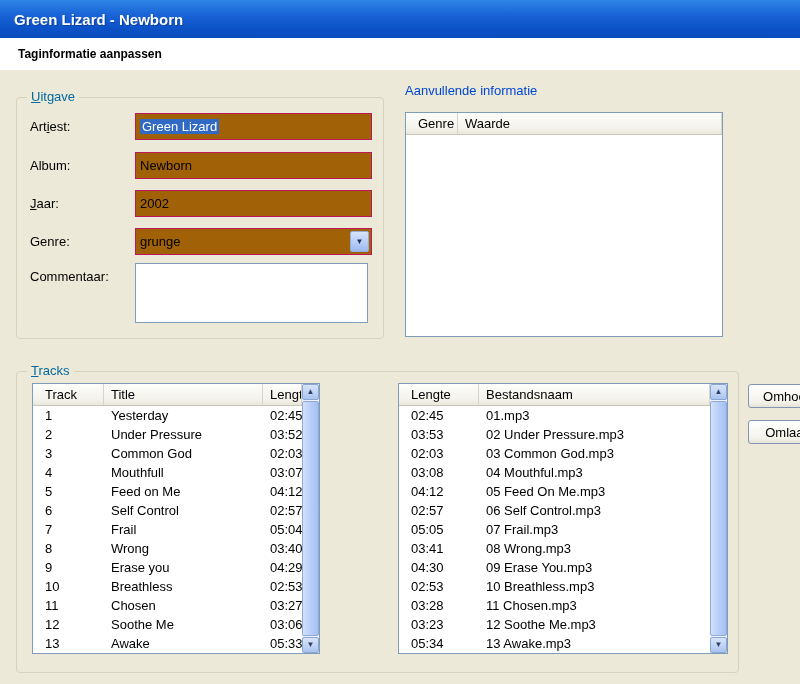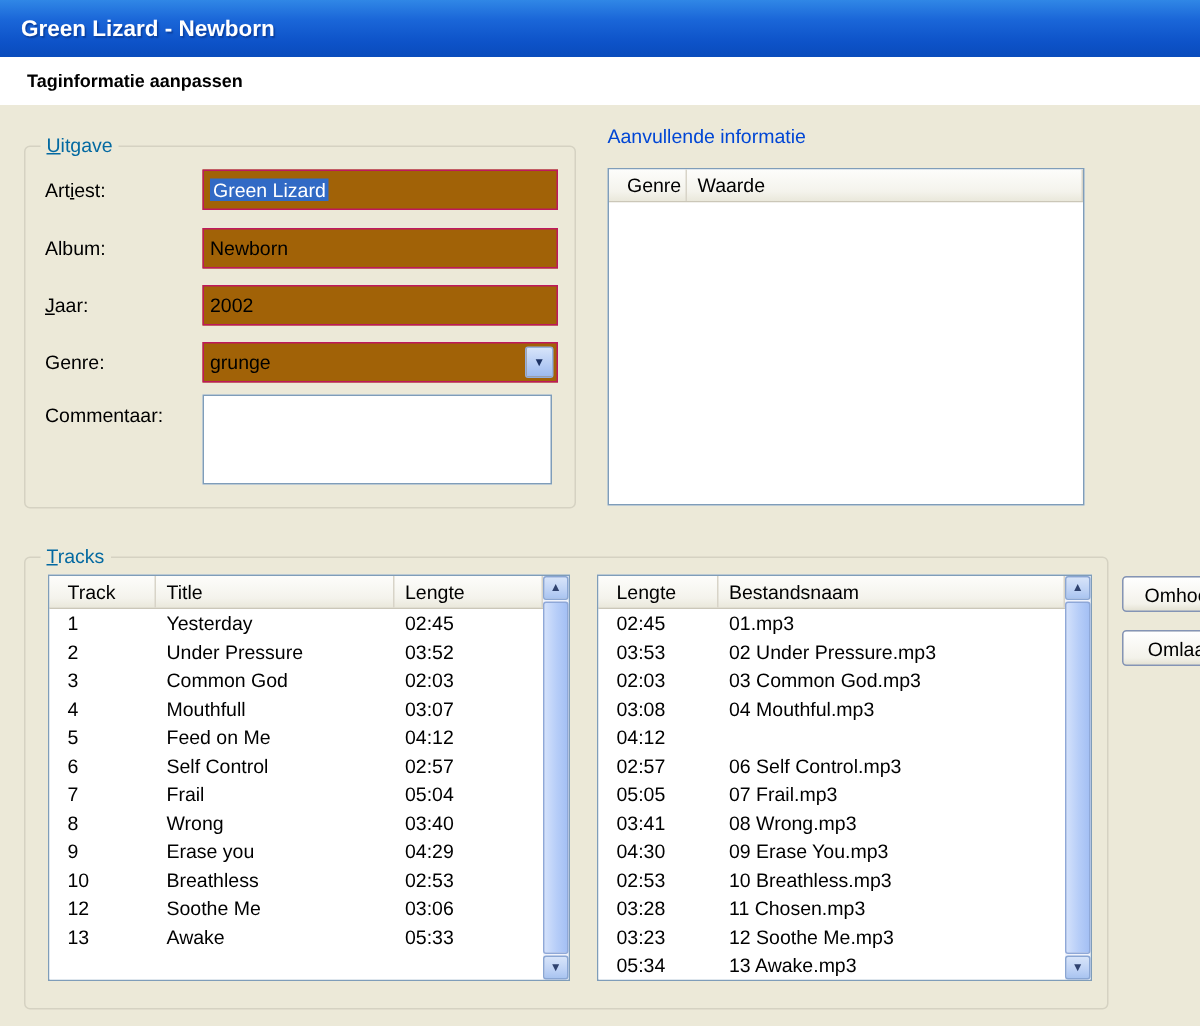--- a/index.html
+++ b/index.html
@@ -135,21 +135,21 @@
         <div class="lv-hcell c0">Genre</div>
         <div class="lv-hcell c1">Waarde</div>
       </div>
       <div class="lv-body no-sb"></div>
     </div>
 
     <div class="groupbox" style="left:16px;top:301px;width:721px;height:300px;">
       <span class="legend"><span></span><span class="ak">T</span><span>racks</span></span>
     </div>
 
-    <div class="listview list-left" style="left:32px;top:313px;width:348px;height:271px;padding-left:44px;">
+    <div class="listview list-left" style="left:32px;top:313px;width:288px;height:271px;padding-left:44px;">
       <div class="lv-header">
         <div class="lv-hcell c0">Track</div>
         <div class="lv-hcell c1">Title</div>
         <div class="lv-hcell c2">Lengte</div>
       </div>
       <div class="lv-body">
           <div class="lv-row">
             <div class="lv-cell c0">1</div>
             <div class="lv-cell c1">Yesterday</div>
             <div class="lv-cell c2">02:45</div>
@@ -193,20 +193,25 @@
             <div class="lv-cell c0">9</div>
             <div class="lv-cell c1">Erase you</div>
             <div class="lv-cell c2">04:29</div>
           </div>
           <div class="lv-row">
             <div class="lv-cell c0">10</div>
             <div class="lv-cell c1">Breathless</div>
             <div class="lv-cell c2">02:53</div>
           </div>
           <div class="lv-row">
+            <div class="lv-cell c0">11</div>
+            <div class="lv-cell c1">Chosen</div>
+            <div class="lv-cell c2">03:27</div>
+          </div>
+          <div class="lv-row">
             <div class="lv-cell c0">12</div>
             <div class="lv-cell c1">Soothe Me</div>
             <div class="lv-cell c2">03:06</div>
           </div>
           <div class="lv-row">
             <div class="lv-cell c0">13</div>
             <div class="lv-cell c1">Awake</div>
             <div class="lv-cell c2">05:33</div>
           </div>
         </div>
@@ -238,20 +243,21 @@
           <div class="lv-row">
             <div class="lv-cell c0">02:03</div>
             <div class="lv-cell c1">03 Common God.mp3</div>
           </div>
           <div class="lv-row">
             <div class="lv-cell c0">03:08</div>
             <div class="lv-cell c1">04 Mouthful.mp3</div>
           </div>
           <div class="lv-row">
             <div class="lv-cell c0">04:12</div>
+            <div class="lv-cell c1">05 Feed On Me.mp3</div>
           </div>
           <div class="lv-row">
             <div class="lv-cell c0">02:57</div>
             <div class="lv-cell c1">06 Self Control.mp3</div>
           </div>
           <div class="lv-row">
             <div class="lv-cell c0">05:05</div>
             <div class="lv-cell c1">07 Frail.mp3</div>
           </div>
           <div class="lv-row">

